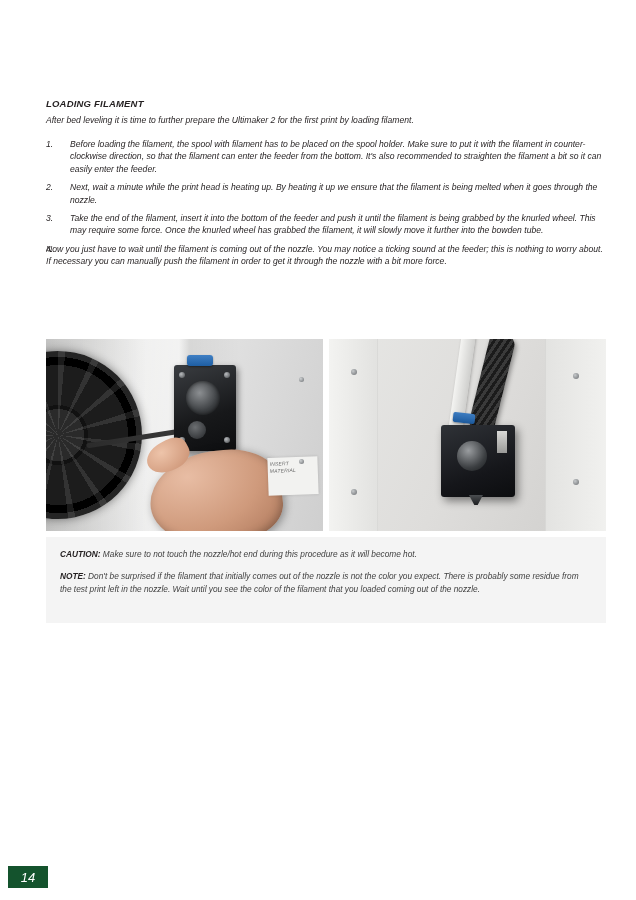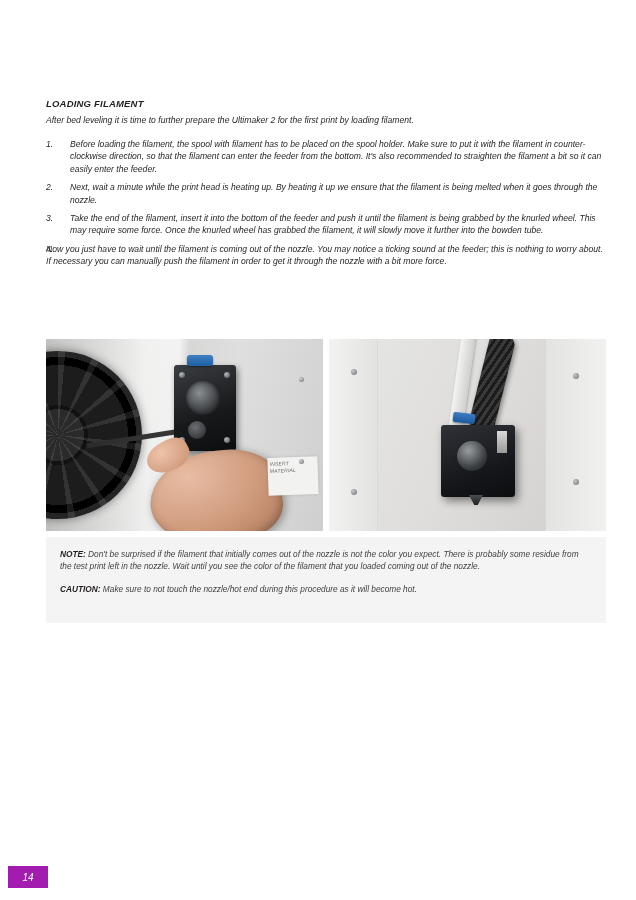--- a/index.html
+++ b/index.html
@@ -281,23 +281,23 @@
   .note-box .lead {
     font-weight: bold;
     color: #231f20;
   }
   .pagenum {
     position: absolute;
     left: 0;
     top: 866px;
     width: 40px;
     height: 22px;
-    background: #a21caf;
+    background: #14532d;
     color: #ffffff;
-    font-size: 10px;
+    font-size: 13px;
     display: flex;
     align-items: center;
     justify-content: center;
   }
 </style>
 </head>
 <body>
 
 <div class="page">
 
@@ -364,21 +364,21 @@
         <span class="screwdot" style="left:22px; top:30px;"></span>
         <span class="screwdot" style="left:22px; top:150px;"></span>
         <span class="screwdot" style="left:244px; top:34px;"></span>
         <span class="screwdot" style="left:244px; top:140px;"></span>
       </div>
     </div>
   </div>
 
   <div class="note-box">
     <p>
+      <span class="lead">CAUTION:</span><span> Make sure to not touch the nozzle/hot end during this procedure as it will become hot.</span>
+    </p>
+    <p>
       <span class="lead">NOTE:</span><span> Don't be surprised if the filament that initially comes out of the nozzle is not the color you expect. There is probably some residue from the test print left in the nozzle. Wait until you see the color of the filament that you loaded coming out of the nozzle.</span>
     </p>
-    <p>
-      <span class="lead">CAUTION:</span><span> Make sure to not touch the nozzle/hot end during this procedure as it will become hot.</span>
-    </p>
   </div>
 
   <div class="pagenum">14</div>
 </div>
 
 </body></html>

